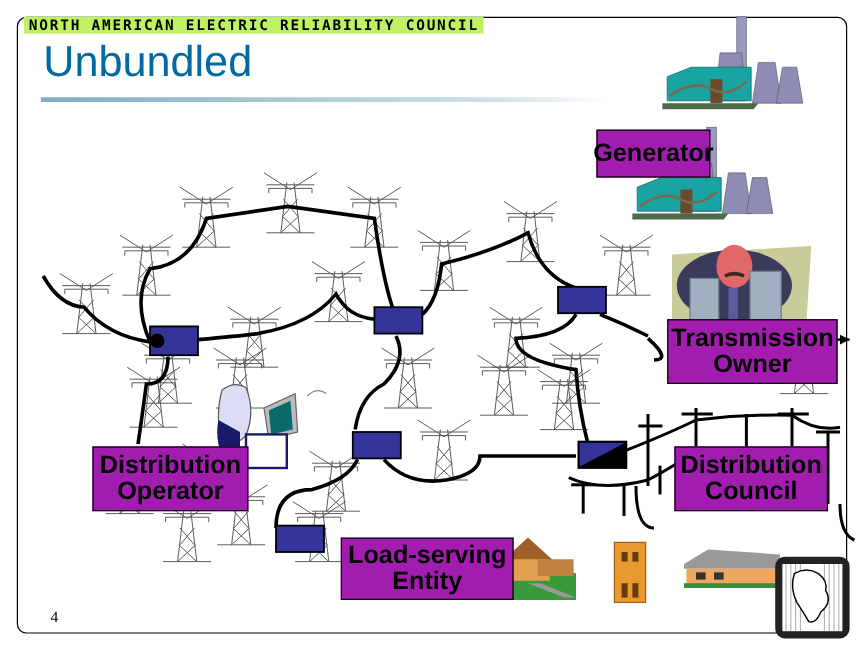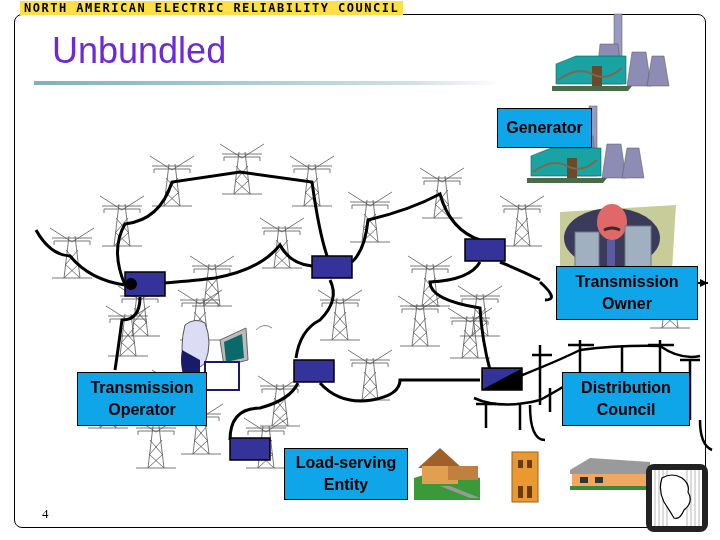--- a/index.html
+++ b/index.html
@@ -1,22 +1,22 @@
 <!DOCTYPE html>
 <html><head>
 <meta charset="utf-8">
 <style>
   html,body{margin:0;padding:0;background:#fff;}
   body{width:720px;height:540px;position:relative;overflow:hidden;font-family:"Liberation Sans",sans-serif;}
   .frame{position:absolute;left:14px;top:14px;width:692px;height:514px;border:1.5px solid #000;border-radius:8px;box-sizing:border-box;}
-  .org{position:absolute;left:20px;top:1px;background:#fde047;padding:0 4px;font-family:"DejaVu Sans Mono",monospace;font-weight:bold;font-size:12px;letter-spacing:1.5px;text-transform:uppercase;color:#000;}
-  .title{position:absolute;left:52px;top:30px;font-size:36px;color:#6d28d9;}
+  .org{position:absolute;left:20px;top:14px;background:#bef264;padding:0 4px;font-family:"DejaVu Sans Mono",monospace;font-weight:bold;font-size:12px;letter-spacing:1.5px;text-transform:uppercase;color:#000;}
+  .title{position:absolute;left:36px;top:30px;font-size:36px;color:#0369a1;}
   .rule{position:absolute;left:34px;top:81px;width:470px;height:4px;background:linear-gradient(to right,#7fb0c0,#cfe0e8 80%,#fff);}
   svg.net{position:absolute;left:0;top:0;}
-  .label{position:absolute;background:#0ea5e9;border:1.5px solid #000;font-weight:bold;font-size:16px;text-align:center;line-height:22px;color:#000;box-sizing:border-box;display:flex;align-items:center;justify-content:center;}
+  .label{position:absolute;background:#a21caf;border:1.5px solid #000;font-weight:bold;font-size:21px;text-align:center;line-height:22px;color:#000;box-sizing:border-box;display:flex;align-items:center;justify-content:center;}
   .pnum{position:absolute;left:42px;top:506px;font-family:"Liberation Serif",serif;font-size:13px;}
 </style>
 </head>
 <body>
 
 <div class="frame"></div>
 <div class="org">North American Electric Reliability Council</div>
 <div class="title">Unbundled</div>
 <div class="rule"></div>
 
@@ -192,17 +192,17 @@
         <line x1="691" y1="470" x2="691" y2="526"></line>
       <line x1="695" y1="470" x2="695" y2="526"></line>
         <line x1="699" y1="470" x2="699" y2="526"></line>
     </g>
     <path d="M662 478 q10 -6 20 0 q8 6 6 14 q6 10 -4 18 q-4 10 -10 8 q-6 -10 -10 -16 q-6 -12 -2 -24z" fill="#fff" stroke="#000" stroke-width="1.2"></path>
   </g>
 </svg>
 
 <div class="label" style="left:497px;top:108px;width:95px;height:40px;">Generator</div>
 <div class="label" style="left:556px;top:266px;width:142px;height:54px;">Transmission Owner</div>
-<div class="label" style="left:77px;top:372px;width:130px;height:54px;">Transmission Operator</div>
+<div class="label" style="left:77px;top:372px;width:130px;height:54px;">Distribution Operator</div>
 <div class="label" style="left:562px;top:372px;width:128px;height:54px;">Distribution Council</div>
-<div class="label" style="left:284px;top:448px;width:124px;height:52px;">Load-serving Entity</div>
+<div class="label" style="left:284px;top:448px;width:144px;height:52px;">Load-serving Entity</div>
 
 <div class="pnum">4</div>
 
 </body></html>

